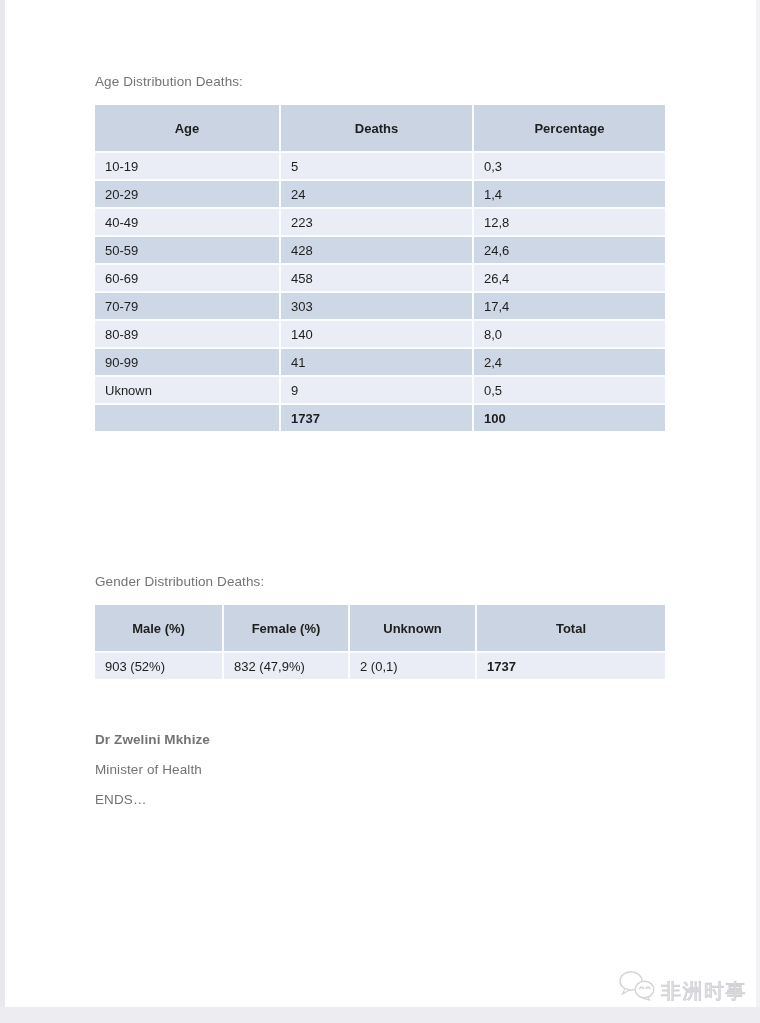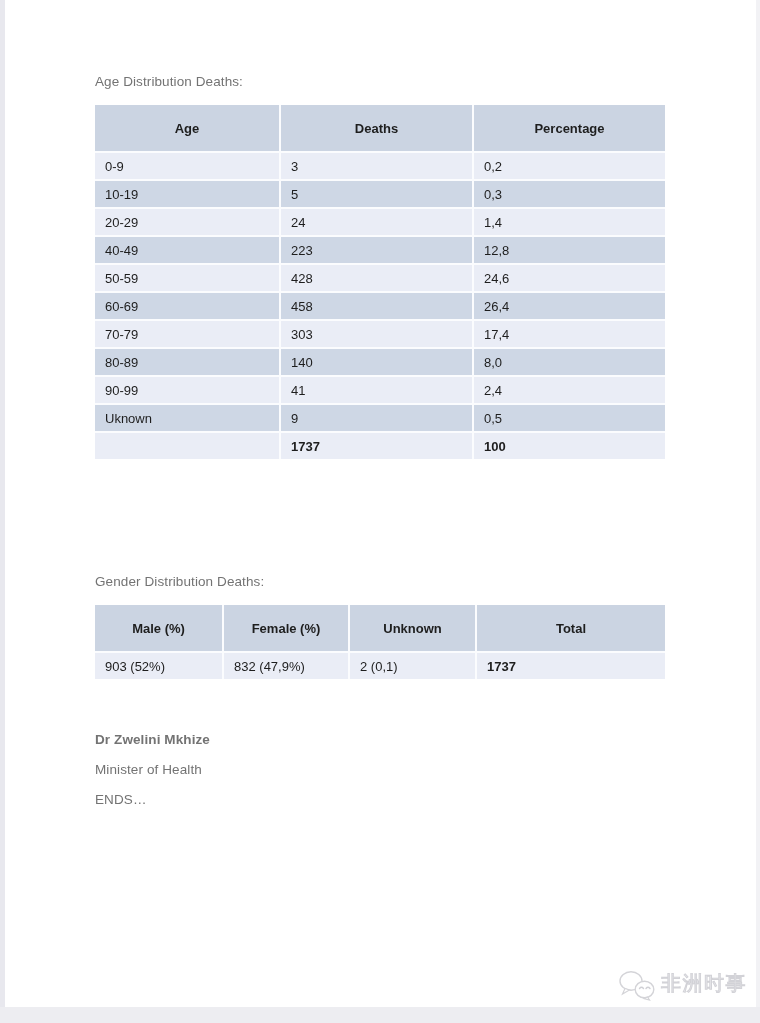--- a/index.html
+++ b/index.html
@@ -54,21 +54,21 @@
   .data-table thead th { border-top: none; }
   .data-table tbody tr:last-child td { border-bottom: none; }
 
   
   #age-table tbody tr:last-child td { font-weight: 700; }
   #gender-table tbody td:nth-child(4) { font-weight: 700; }
 
   
   .watermark {
     position: absolute; top: 970px; right: 13px;
-    display: flex; align-items: flex-start; gap: 5px;
+    display: flex; align-items: flex-end; gap: 5px;
   }
   .watermark-text {
     font-size: 20px; letter-spacing: 1.5px;
     color: #ececef;
     -webkit-text-stroke: 1px #d2d2d7;
     text-shadow: 1px 1px 0 #ffffff;
     white-space: nowrap;
   }
 </style>
 </head>
@@ -87,25 +87,20 @@
       <col style="width:192px">
   </colgroup>
   <thead>
     <tr>
         <th>Age</th>
         <th>Deaths</th>
         <th>Percentage</th>
       </tr>
   </thead>
   <tbody>
-      <tr>
-        <td>0-9</td>
-        <td>3</td>
-        <td>0,2</td>
-      </tr>
       <tr>
         <td>10-19</td>
         <td>5</td>
         <td>0,3</td>
       </tr>
       <tr>
         <td>20-29</td>
         <td>24</td>
         <td>1,4</td>
       </tr>

